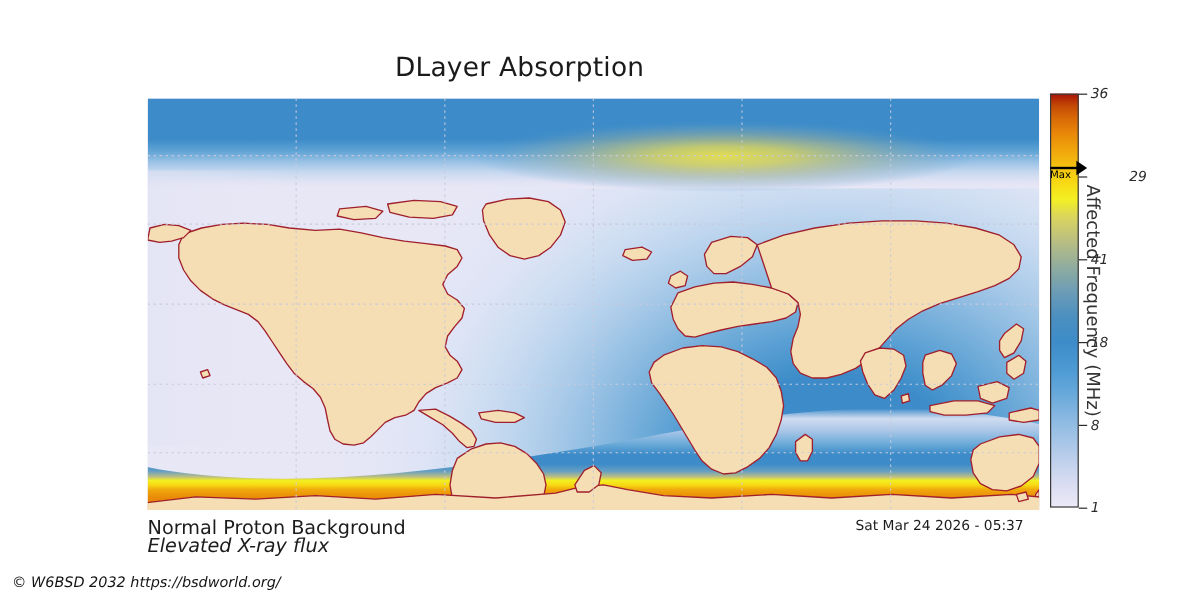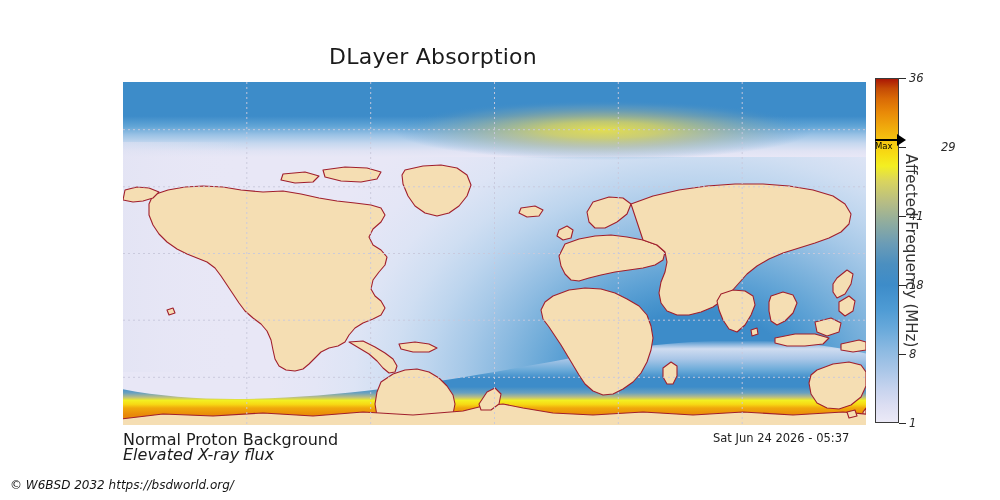--- a/index.html
+++ b/index.html
@@ -338,16 +338,16 @@
     <div class="max-marker" id="max-marker" style="top: 55.1143px;">
       <div class="max-line"></div>
       <div class="max-arrow"></div>
       <div class="max-text">Max</div>
     </div>
   </div>
   <div class="cbar-title">Affected Frequency (MHz)</div>
 
   <div class="note note-1">Normal Proton Background</div>
   <div class="note note-2">Elevated X-ray flux</div>
-  <div class="stamp">Sat Jun 24 2026 - 05:37</div>
+  <div class="stamp">Sat Mar 24 2026 - 05:37</div>
   <div class="credit">© W6BSD 2032 https://bsdworld.org/</div>
 
 </div>
 
 </body></html>

